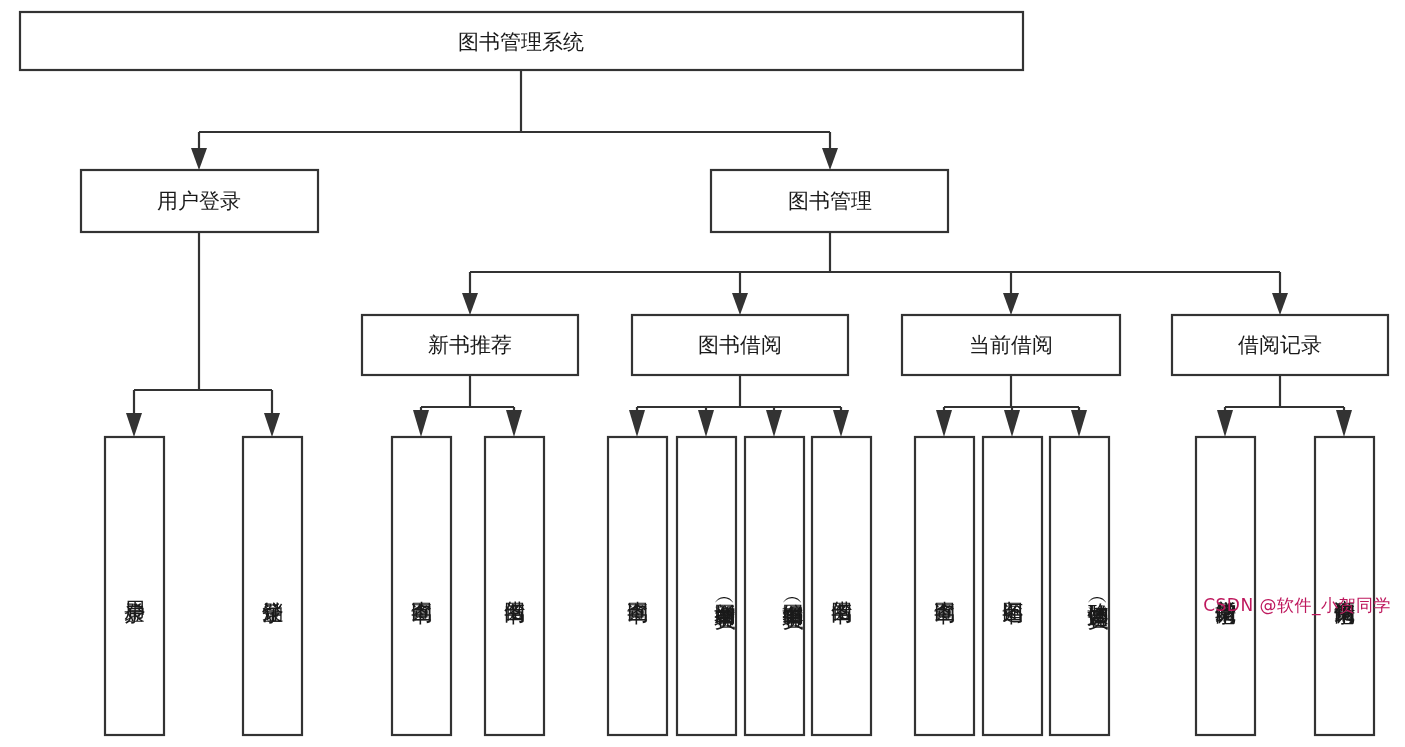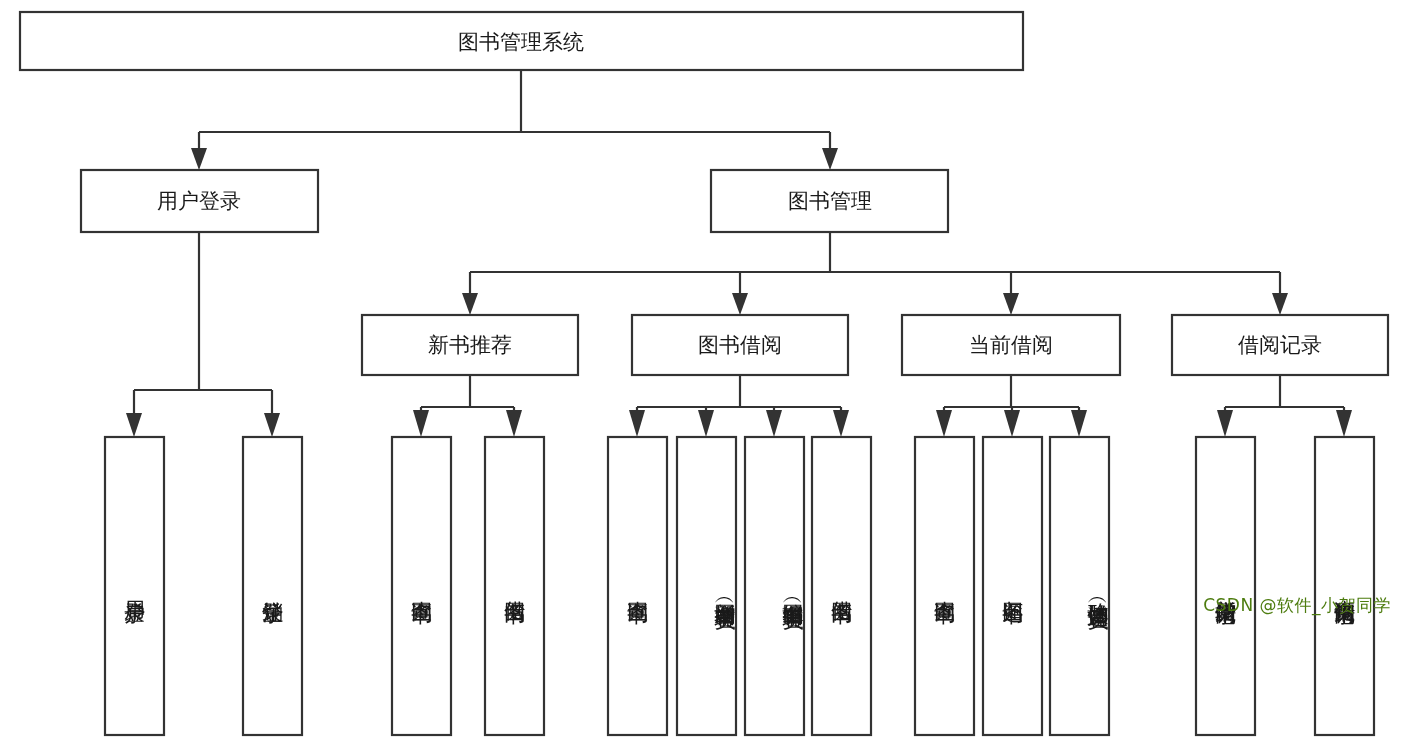--- a/index.html
+++ b/index.html
@@ -63,21 +63,21 @@
     text-align: center;
     white-space: nowrap;
     pointer-events: none;
   }
   .watermark {
     position: absolute;
     right: 14px;
     bottom: 6px;
     font-family: "DejaVu Sans", "Liberation Sans", sans-serif;
     font-size: 17px;
-    color: #4d7c0f;
+    color: #be185d;
     letter-spacing: 0.5px;
     white-space: nowrap;
   }
 </style>
 </head>
 <body>
 
 <div id="diagram-root">
 
   <svg class="diagram-canvas" viewBox="0 0 1405 747" xmlns="http://www.w3.org/2000/svg">

